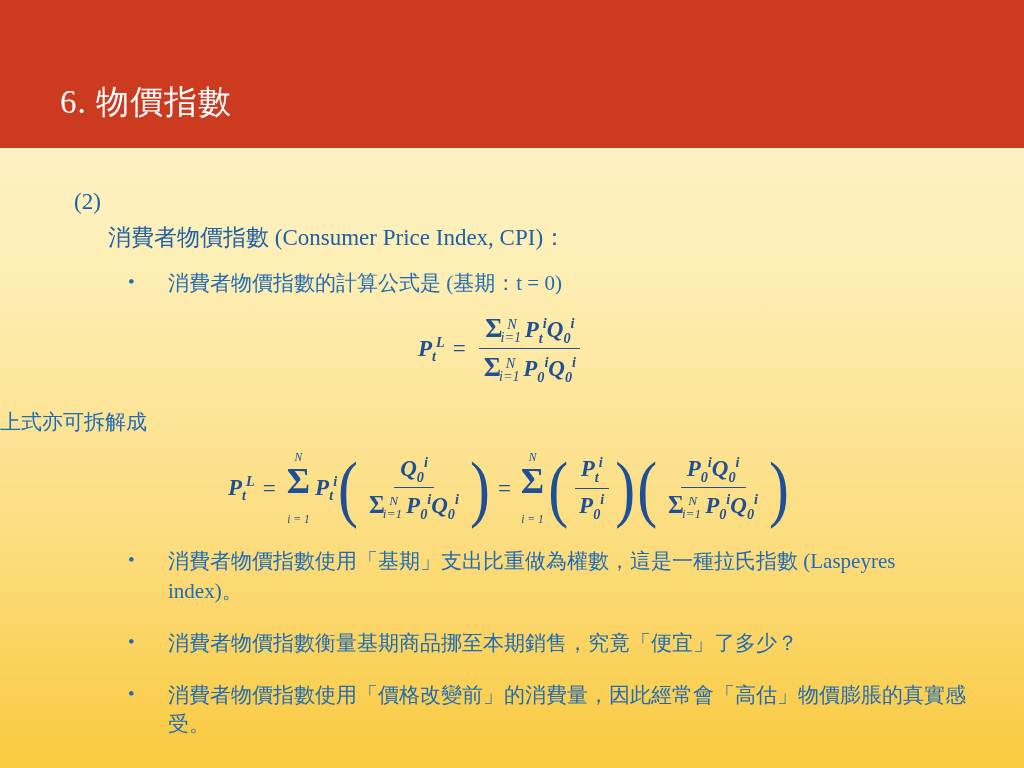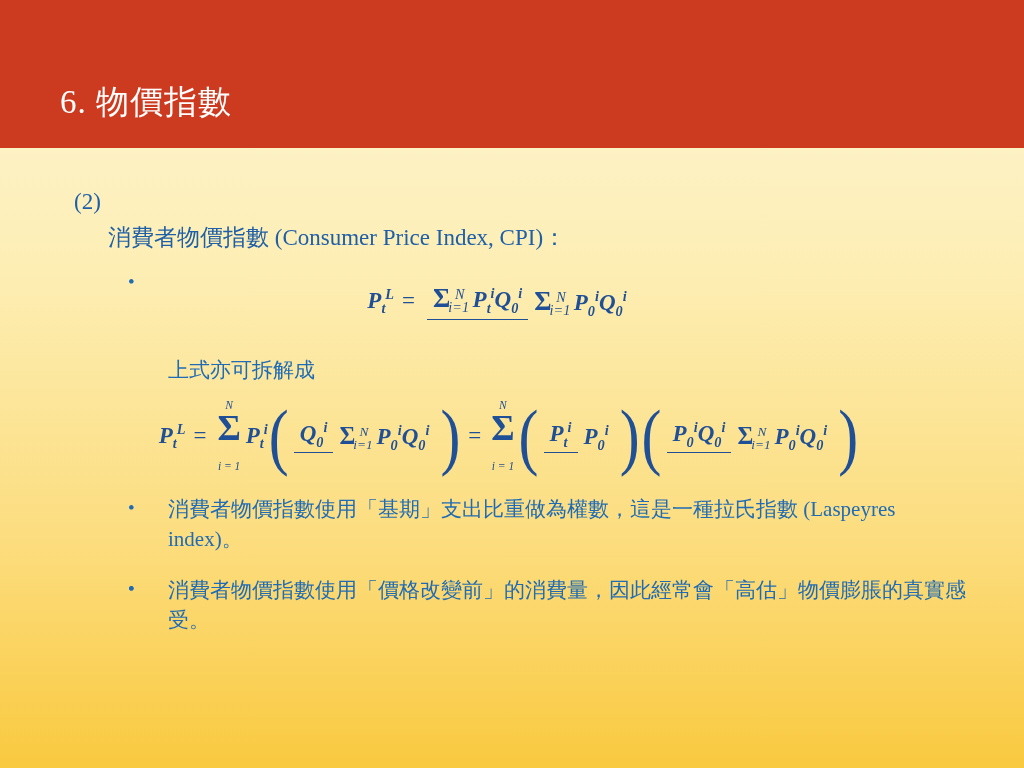--- a/index.html
+++ b/index.html
@@ -75,21 +75,20 @@
     padding-right: 58px;
   }
   .bullet-row .dot {
     position: absolute;
     left: 128px;
     top: 0px;
     font-size: 19px;
     color: #1f6bb5;
   }
   .plain-row {
-    padding-left: 168px;
     color: #1f6bb5;
     font-size: 21px;
     margin-top: 22px;
   }
   .formula {
     text-align: center;
     color: #1f4f96;
     font-family: "Liberation Serif", serif;
   }
   .formula-1 {
@@ -103,25 +102,25 @@
   
   .math {
     display: inline-flex;
     align-items: center;
     justify-content: center;
     font-style: italic;
     color: #1f4f96;
   }
   .frac {
     display: inline-flex;
-    flex-direction: row;
+    flex-direction: column;
     align-items: center;
     justify-content: center;
     vertical-align: middle;
-    margin: 14px 4px;
+    margin: 0 4px;
   }
   .frac .num {
     padding: 0 6px 2px 6px;
     border-bottom: 1.6px solid #1f4f96;
     white-space: nowrap;
   }
   .frac .den {
     padding: 3px 6px 0 6px;
     white-space: nowrap;
   }
@@ -183,20 +182,21 @@
 
   <div class="body-area">
 
     <div class="lvl1 row1">
       <span class="marker">(2)</span>
       <span class="txt">消費者物價指數 (Consumer Price Index, CPI)：</span>
     </div>
 
     <div class="bullet-row">
       <span class="dot">•</span>
+      <span>消費者物價指數的計算公式是 (基期：t = 0)</span>
     </div>
 
     <div class="formula formula-1">
       <span class="math f1">
         <span class="bold-it">P<sub>t</sub><sup>L</sup></span>
         <span style="font-style:normal; margin:0 8px;">=</span>
         <span class="frac">
           <span class="num">
             <span class="sigma-inline" style="font-size:1.15em;">Σ</span><span style="font-size:0.62em; font-style:italic; position:relative; top:5px; left:-2px;">i=1</span><span style="font-size:0.62em; font-style:italic; position:relative; top:-8px; left:-16px;">N</span><span style="margin-left:-8px;" class="bold-it">P<sub>t</sub><sup>i</sup>Q<sub>0</sub><sup>i</sup></span>
           </span>
@@ -257,20 +257,21 @@
       </span>
     </div>
 
     <div class="bullet-row" style="margin-top:22px;">
       <span class="dot">•</span>
       <span>消費者物價指數使用「基期」支出比重做為權數，這是一種拉氏指數 (Laspeyres index)。</span>
     </div>
 
     <div class="bullet-row" style="margin-top:22px;">
       <span class="dot">•</span>
+      <span>消費者物價指數衡量基期商品挪至本期銷售，究竟「便宜」了多少？</span>
     </div>
 
     <div class="bullet-row" style="margin-top:22px;">
       <span class="dot">•</span>
       <span>消費者物價指數使用「價格改變前」的消費量，因此經常會「高估」物價膨脹的真實感受。</span>
     </div>
 
   </div>
 </div>
 

